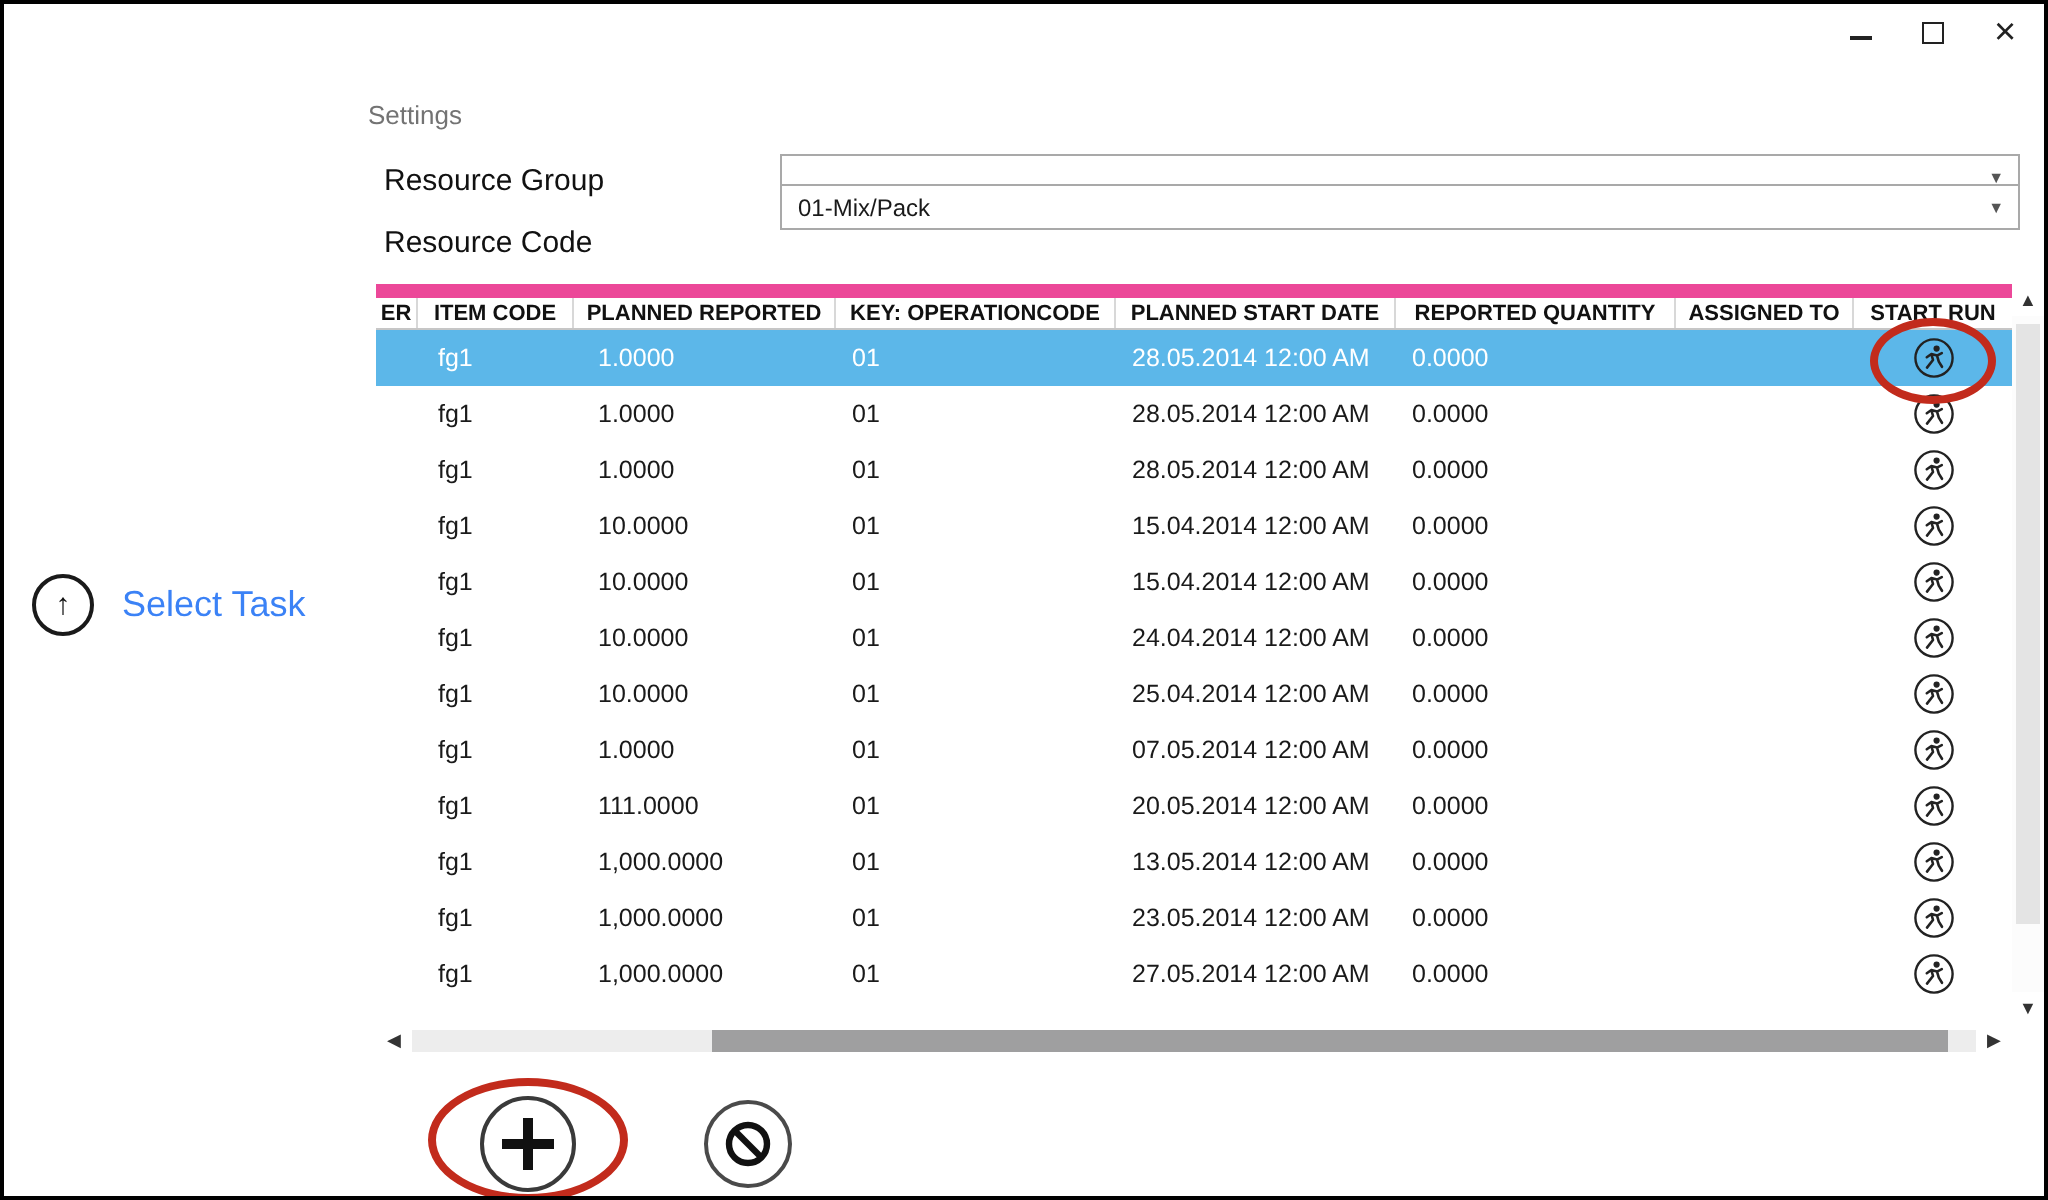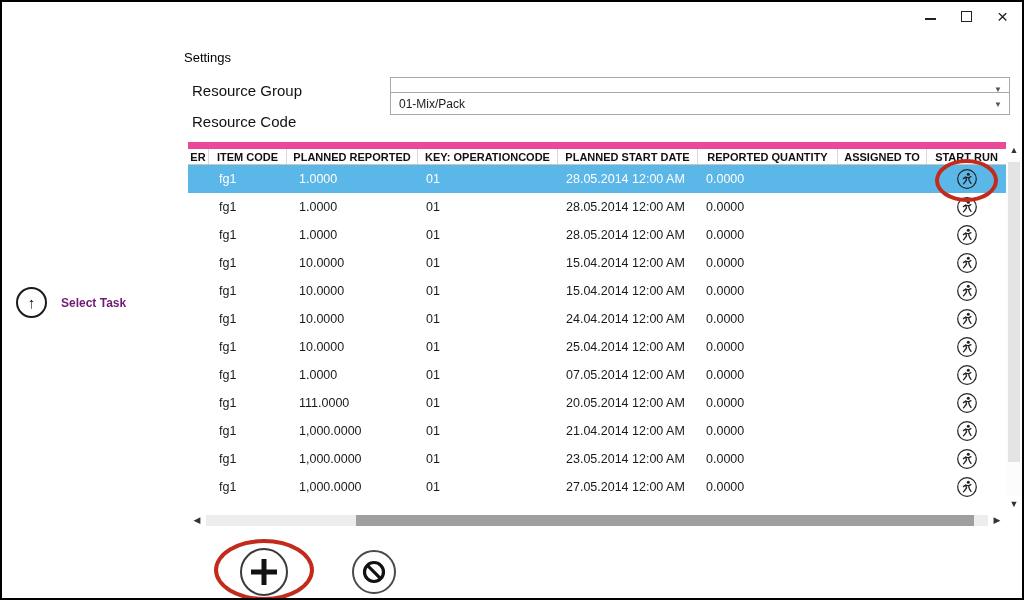--- a/index.html
+++ b/index.html
@@ -13,21 +13,21 @@
   .tab.inactive{color:#C9CDD1;}
 
   
   .win-controls{position:absolute;top:7px;right:12px;display:flex;gap:21px;align-items:center;}
   .wc{width:15px;height:15px;display:flex;align-items:center;justify-content:center;color:#222;}
   .wc-min .bar{width:11px;height:2px;background:#222;margin-top:5px;}
   .wc-max .box{width:9px;height:9px;border:1.5px solid #222;}
   .wc-close{font-size:19px;line-height:15px;}
 
   
-  .settings-heading{position:absolute;left:182px;top:48px;font-size:13px;color:#000000;}
+  .settings-heading{position:absolute;left:182px;top:48px;font-size:13px;color:#737373;}
   .field-label{position:absolute;left:190px;font-size:15px;color:#111;white-space:nowrap;}
   .lbl-rg{top:80px;}
   .lbl-rc{top:111px;}
   .combo{position:absolute;left:388px;width:620px;height:23px;box-sizing:border-box;border:1px solid #A9A9A9;
          background:#fff;font-size:12px;display:flex;align-items:center;padding-left:8px;}
   .cb-rg{top:75px;}
   .cb-rc{top:90px;}
   .combo .arrow{position:absolute;right:7px;top:50%;transform:translateY(-50%);font-size:8px;color:#555;}
 
   
@@ -54,21 +54,21 @@
   .vthumb{position:absolute;left:2px;right:2px;top:4px;height:300px;background:#E4E4E4;}
   .hscroll{position:absolute;left:186px;top:511px;width:818px;height:14px;display:flex;align-items:center;}
   .harrow{font-size:9px;color:#333;width:18px;text-align:center;flex:none;}
   .htrack{position:relative;flex:1;height:11px;background:#EDEDED;}
   .hthumb{position:absolute;left:150px;width:618px;top:0;height:11px;background:#9F9FA0;}
 
   
   .select-task{position:absolute;left:14px;top:285px;display:flex;align-items:center;gap:14px;cursor:default;}
   .st-icon{width:31px;height:31px;border:2px solid #1a1a1a;border-radius:50%;box-sizing:border-box;
            display:flex;align-items:center;justify-content:center;font-size:15px;font-weight:bold;color:#111;}
-  .st-label{font-size:12px;color:#701a75;font-weight:bold;}
+  .st-label{font-size:18px;color:#3b82f6;}
 
   
   .btn-add{position:absolute;left:238px;top:546px;width:48px;height:48px;border:2px solid #3a3a3a;border-radius:50%;
            box-sizing:border-box;display:flex;align-items:center;justify-content:center;background:#fff;padding:0;}
   .btn-cancel{position:absolute;left:350px;top:548px;width:44px;height:44px;border:2px solid #4a4a4a;border-radius:50%;
            box-sizing:border-box;display:flex;align-items:center;justify-content:center;background:#fff;padding:0;}
 
   
   .ellipse{position:absolute;border:4px solid #C22B1C;border-radius:50%;pointer-events:none;box-sizing:border-box;background:transparent;}
   .el-run{left:933px;top:157px;width:63px;height:43px;}
@@ -276,21 +276,21 @@
             <path d="M7.5 15.8 L10.5 12 L9.7 9 L12.5 9.8 L13.4 12.8 L15 15.4 M9.7 9 L7.4 10.6 M12.5 9.8 L14.9 8.6" fill="none" stroke="#222" stroke-width="1.3" stroke-linecap="round" stroke-linejoin="round"></path>
           </svg>
         </span>
       </div>
     </div>
         <div class="trow">
       <div class="cell c-order"></div>
       <div class="cell c-item">fg1</div>
       <div class="cell c-qty">1,000.0000</div>
       <div class="cell c-op">01</div>
-      <div class="cell c-date">21.04.2014 12:00 AM</div>
+      <div class="cell c-date">13.05.2014 12:00 AM</div>
       <div class="cell c-rep">0.0000</div>
       <div class="cell c-asgn"></div>
       <div class="cell c-run">
         <span class="run-btn">
           <svg width="22" height="22" viewBox="0 0 22 22">
             <circle cx="11" cy="11" r="9.3" fill="none" stroke="#222" stroke-width="1.2"></circle>
             <circle cx="12.3" cy="6.3" r="1.55" fill="#222"></circle>
             <path d="M7.5 15.8 L10.5 12 L9.7 9 L12.5 9.8 L13.4 12.8 L15 15.4 M9.7 9 L7.4 10.6 M12.5 9.8 L14.9 8.6" fill="none" stroke="#222" stroke-width="1.3" stroke-linecap="round" stroke-linejoin="round"></path>
           </svg>
         </span>

